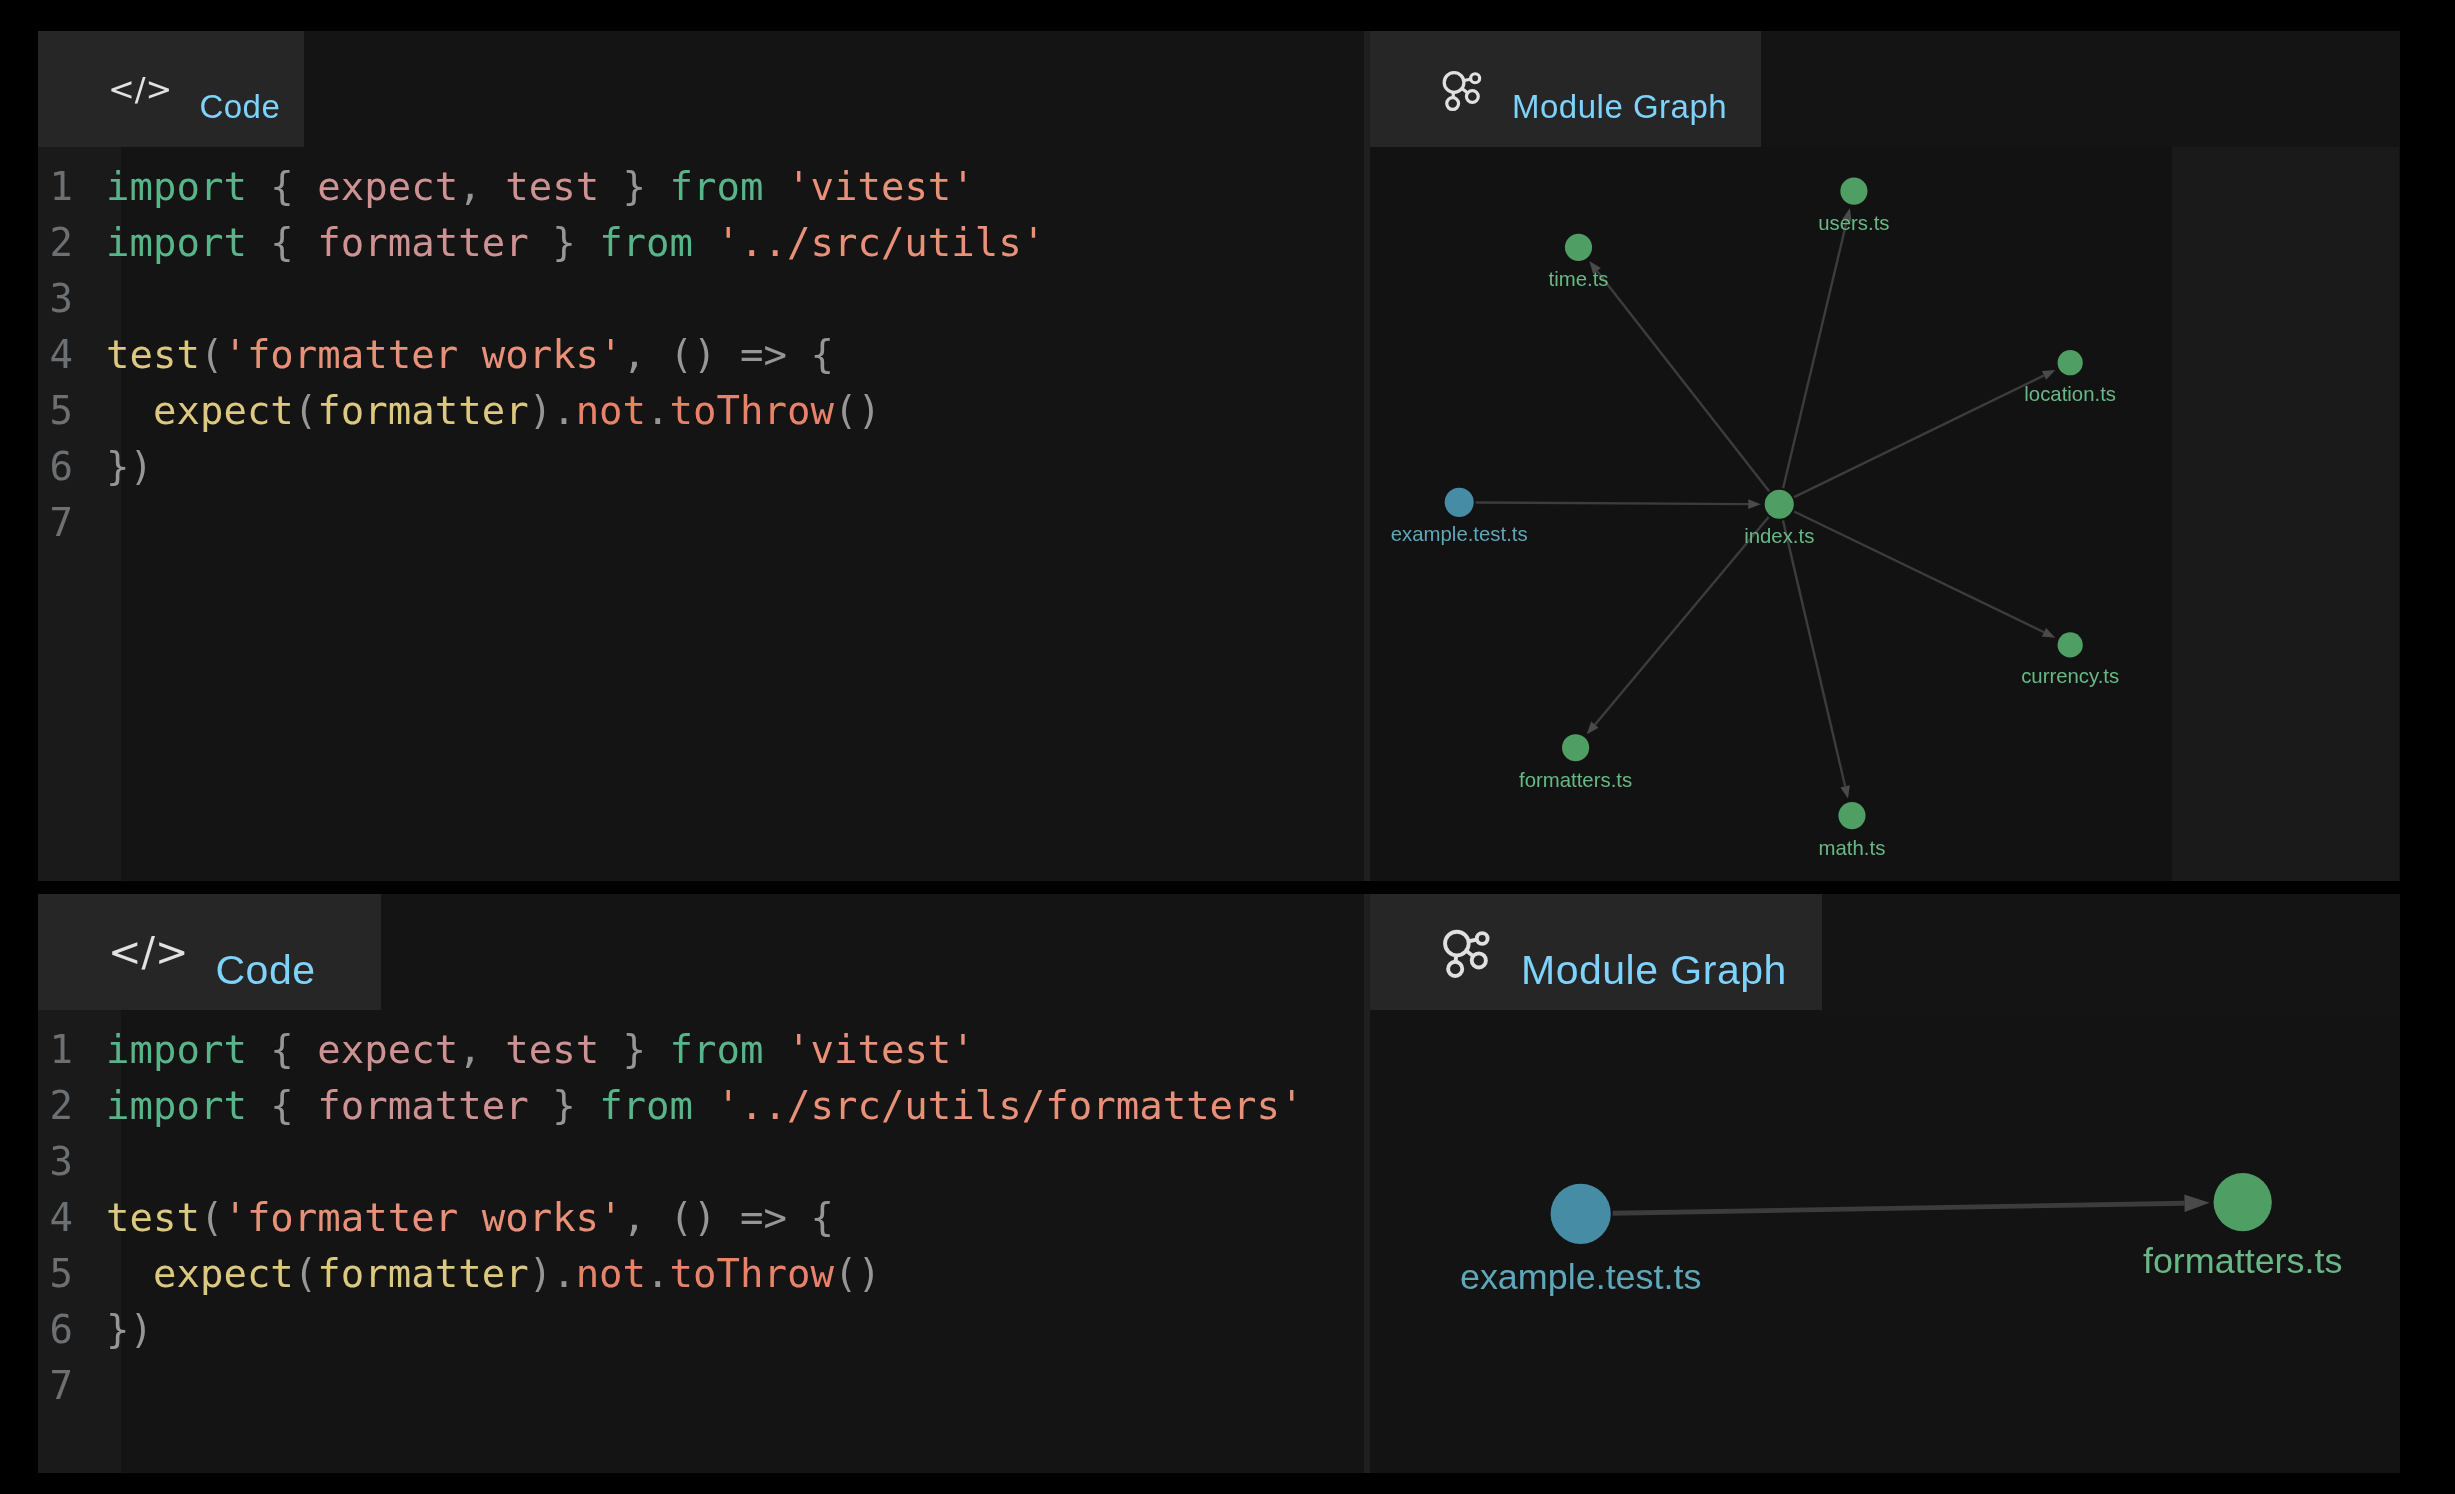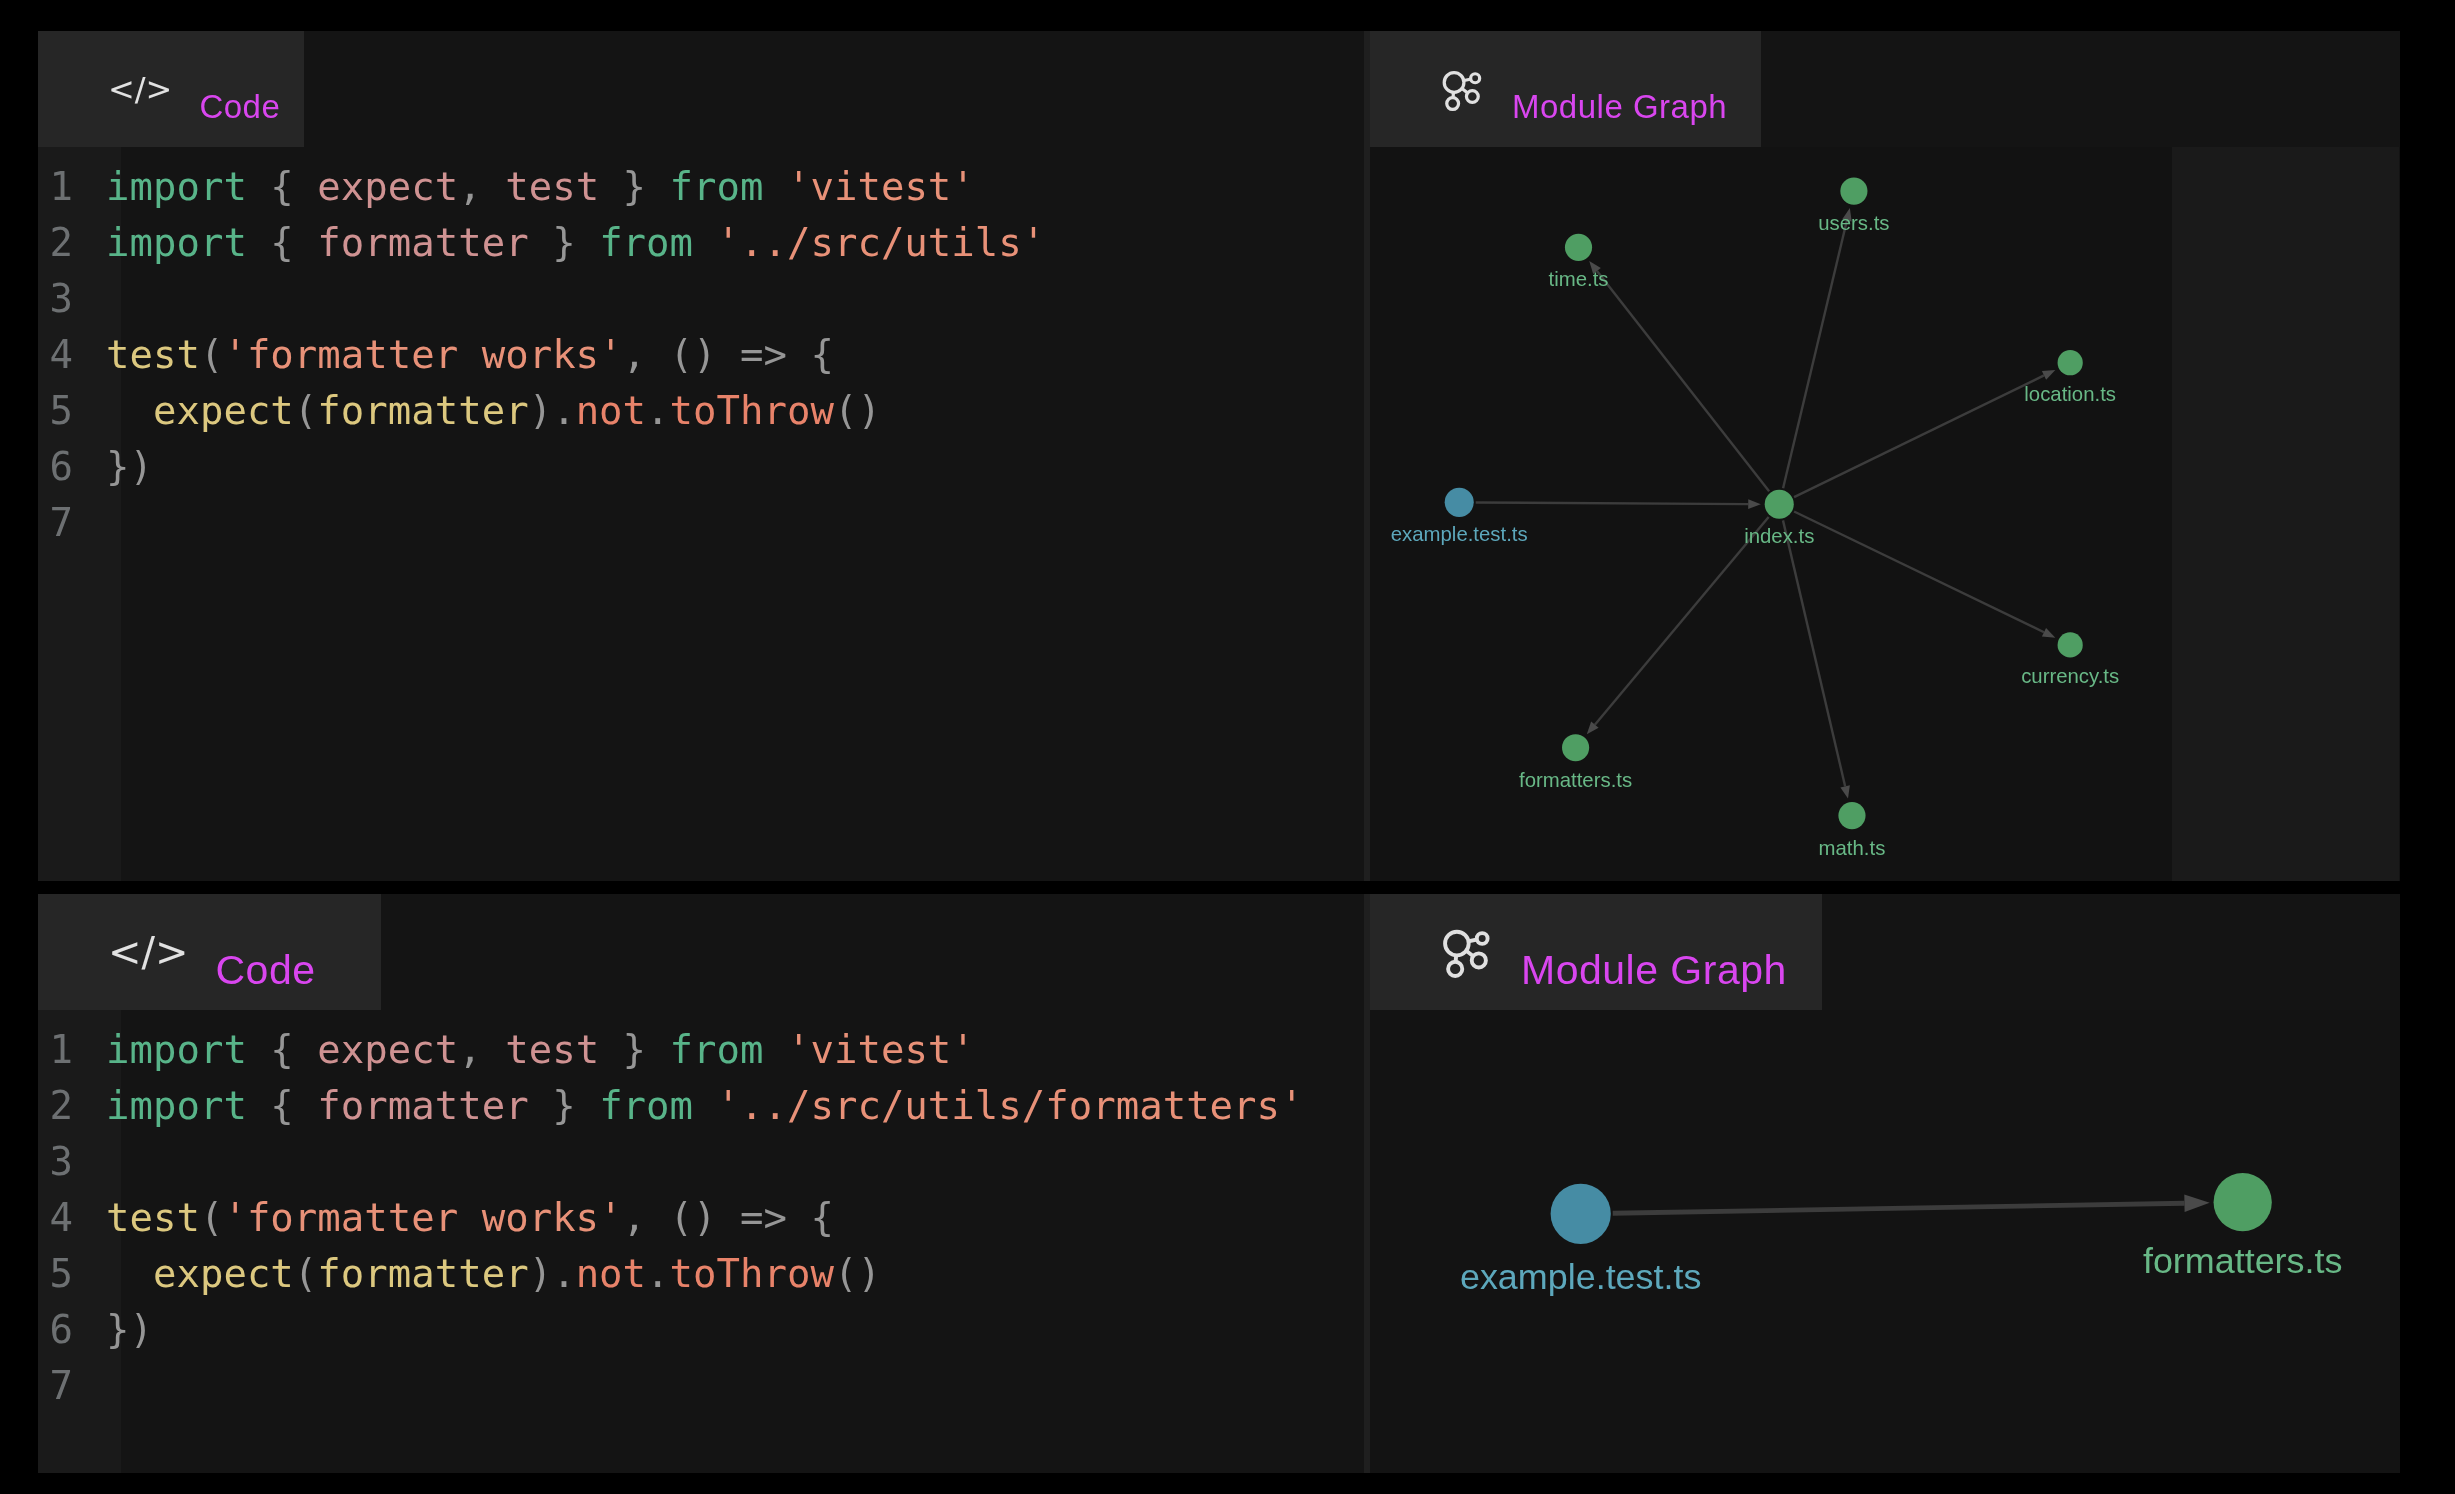--- a/index.html
+++ b/index.html
@@ -10,21 +10,21 @@
   #card0{top:0;height:850px;}
   #card1{top:863px;height:579px;}
 
   .code-panel{position:absolute;left:0;top:0;width:1326px;height:100%;background:#141414;}
   .divider{position:absolute;left:1326px;top:0;width:6.8px;height:100%;background:#1f1f1f;}
   .graph-panel{position:absolute;left:1332px;top:0;width:1030px;height:100%;background:#131313;}
 
   .hdr{position:absolute;left:0;top:0;width:100%;height:116px;background:#141414;}
   .tab{height:116px;display:flex;align-items:center;background:#262626;
        box-sizing:border-box;padding-left:70px;gap:27px;}
-  .tab-label{color:#d946ef;letter-spacing:0.5px;margin-top:36px;}
+  .tab-label{color:#7dd3fc;letter-spacing:0.5px;margin-top:36px;}
   #card0 .tab-label{font-size:33px;}
   #card1 .tab-label{font-size:41px;}
   .code-tab0{width:266px;}
   .graph-tab0{width:391px;}
   .code-tab1{width:343px;}
   .graph-tab1{width:452px;}
 
   .code-glyph{color:#e2e2e2;font-family:"DejaVu Sans",sans-serif;font-weight:400;}
   #card0 .code-glyph{font-size:32px;}
   #card1 .code-glyph{font-size:40px;}

